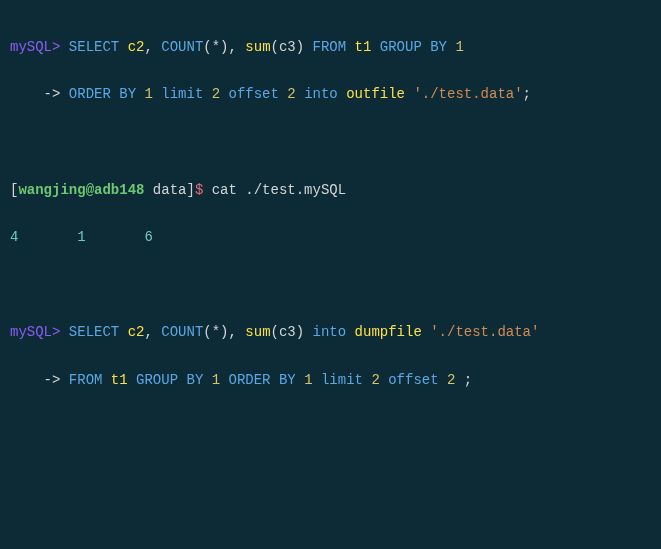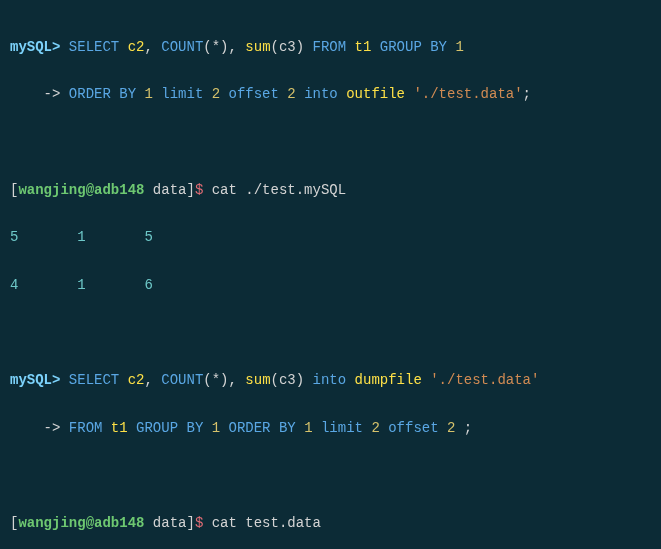--- a/index.html
+++ b/index.html
@@ -11,48 +11,46 @@
     font-size: 14px;
     line-height: 1.7;
     width: 661px;
     height: 549px;
     overflow: hidden;
   }
   .terminal {
     padding: 12px 10px 10px 10px;
     white-space: pre;
   }
-  .mysql-prompt { color: #7dd3fc; font-weight: bold; }
+  .mysql-prompt { color: #8b5cf6; }
   .sql-blue    { color: #5aa7e4; text-align: right; }      
   .sql-yellow  { color: #d6c26b; }      
   .sql-green   { color: #fde047; }      
   .sql-white   { color: #d4d4d4; }
   .str-orange  { color: #d18b53; text-align: right; }      
   .sh-user     { color: #6ec871; font-weight: bold; }
   .sh-path     { color: #d4d4d4; }
   .sh-dollar   { color: #e06c75; }
   .out-teal    { color: #6ec8c8; }
   .arrow       { color: #d4d4d4; }
   span { letter-spacing: 0; }
 </style>
 </head>
 <body>
 
 <div class="terminal">
 <div><span class="mysql-prompt">mySQL&gt;</span> <span class="sql-blue">SELECT</span> <span class="sql-green">c2</span><span class="sql-white">,</span> <span class="sql-blue">COUNT</span><span class="sql-white">(*)</span><span class="sql-white">,</span> <span class="sql-green">sum</span><span class="sql-white">(c3)</span> <span class="sql-blue">FROM</span> <span class="sql-green">t1</span> <span class="sql-blue">GROUP</span> <span class="sql-blue">BY</span> <span class="sql-yellow">1</span></div>
 <div><span class="arrow">    -&gt;</span> <span class="sql-blue">ORDER</span> <span class="sql-blue">BY</span> <span class="sql-yellow">1</span> <span class="sql-blue">limit</span> <span class="sql-yellow">2</span> <span class="sql-blue">offset</span> <span class="sql-yellow">2</span> <span class="sql-blue">into</span> <span class="sql-green">outfile</span> <span class="str-orange">'./test.data'</span><span class="sql-white">;</span></div>
 <div>&nbsp;</div>
 <div><span class="sh-path">[</span><span class="sh-user">wangjing</span><span class="sh-user">@</span><span class="sh-user">adb148</span><span class="sh-path"> </span><span class="sh-path">data</span><span class="sh-path">]</span><span class="sh-dollar">$</span><span class="sh-path"> cat ./test.mySQL</span></div>
-<div class="out-teal">5       1       5</div>
 <div class="out-teal">4       1       6</div>
 <div>&nbsp;</div>
 <div><span class="mysql-prompt">mySQL&gt;</span> <span class="sql-blue">SELECT</span> <span class="sql-green">c2</span><span class="sql-white">,</span> <span class="sql-blue">COUNT</span><span class="sql-white">(*)</span><span class="sql-white">,</span> <span class="sql-green">sum</span><span class="sql-white">(c3)</span> <span class="sql-blue">into</span> <span class="sql-green">dumpfile</span> <span class="str-orange">'./test.data'</span></div>
 <div><span class="arrow">    -&gt;</span> <span class="sql-blue">FROM</span> <span class="sql-green">t1</span> <span class="sql-blue">GROUP</span> <span class="sql-blue">BY</span> <span class="sql-yellow">1</span> <span class="sql-blue">ORDER</span> <span class="sql-blue">BY</span> <span class="sql-yellow">1</span> <span class="sql-blue">limit</span> <span class="sql-yellow">2</span> <span class="sql-blue">offset</span> <span class="sql-yellow">2</span><span class="sql-white"> ;</span></div>
 <div>&nbsp;</div>
-<div><span class="sh-path">[</span><span class="sh-user">wangjing</span><span class="sh-user">@</span><span class="sh-user">adb148</span><span class="sh-path"> </span><span class="sh-path">data</span><span class="sh-path">]</span><span class="sh-dollar">$</span><span class="sh-path"> cat test.data</span></div>
 
 
 
 
 
 
 
 
 
 

